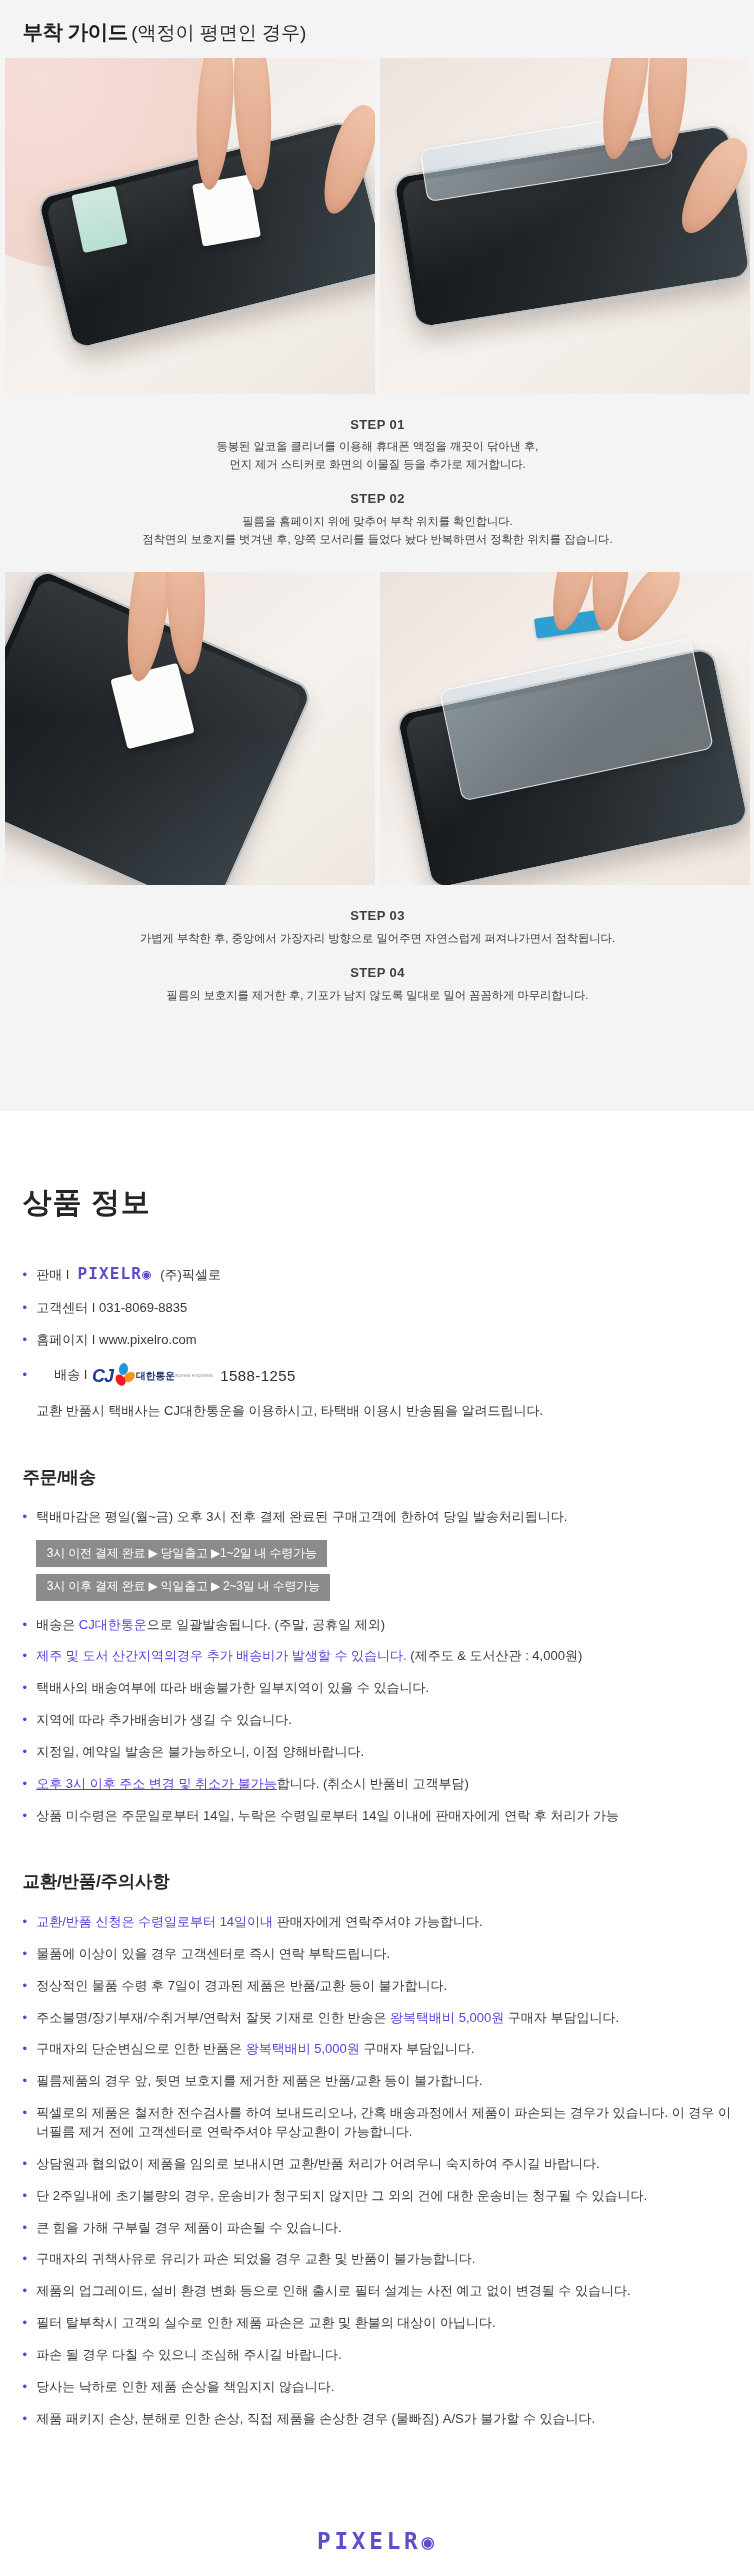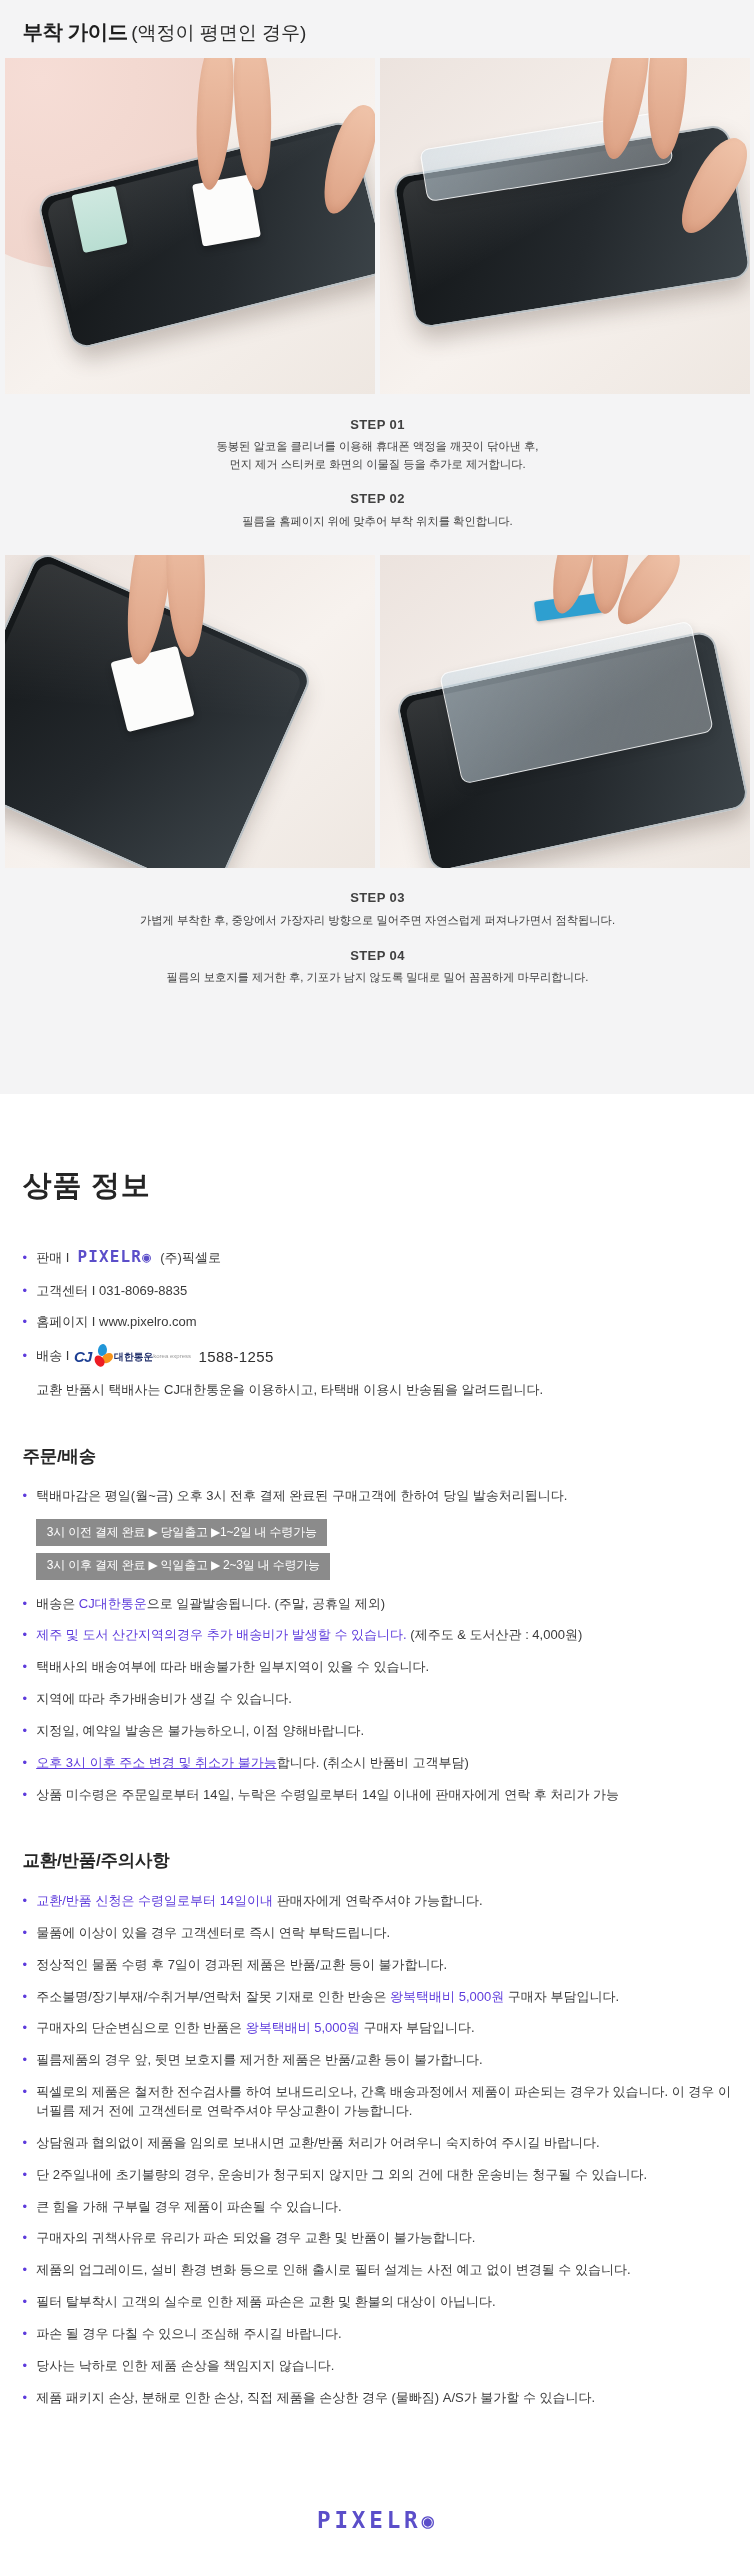--- a/index.html
+++ b/index.html
@@ -45,21 +45,21 @@
   .b-line { display:flex; align-items:baseline; font-size:13px; line-height:1.45; margin-bottom:13px; color:#3a3a3a; }
   .b-line .bullet { flex:0 0 auto; width:13.6px; color:var(--accent); font-size:13px; }
   .b-line.no-bullet { padding-left:13.6px; }
   .b-line .content { flex:1 1 auto; }
 
   .brand-logo { font-family:"DejaVu Sans Mono", monospace; font-weight:bold; font-size:16px;
                 color:#5b4ec9; letter-spacing:1.1px; margin:0 4.5px; }
   .brand-logo .o-glyph { font-size:15px; }
 
   .cj-logo { display:inline-flex; align-items:center; gap:1.5px; margin:0 4.5px; vertical-align:middle; }
-  .cj-txt { font-weight:bold; font-style:italic; font-size:15px; color:#1d3f93; letter-spacing:-0.8px; }
+  .cj-txt { font-weight:bold; font-style:italic; font-size:18px; color:#1d3f93; letter-spacing:-0.8px; }
   .petals { position:relative; width:19.6px; height:22.6px; }
   .petal { position:absolute; width:9px; height:12px; border-radius:50% 50% 50% 50%/55% 55% 45% 45%; }
   .petal.blue   { background:#2196d8; left:4.5px; top:-1.5px; transform:rotate(8deg); }
   .petal.orange { background:#f7941d; left:9.8px; top:6.8px; transform:rotate(55deg); }
   .petal.red    { background:#ed1c24; left:1.5px; top:9.8px; transform:rotate(-35deg); }
   .cj-name-wrap { display:inline-flex; flex-direction:row; line-height:1; margin-right:3px; }
   .cj-name { font-size:9.8px; font-weight:bold; color:#22306b; }
   .cj-sub { font-size:6px; color:#9a9a9a; margin-top:1.5px; }
   .ship-phone { font-size:15px; color:#2f2f2f; letter-spacing:0.4px; }
 
@@ -112,20 +112,21 @@
 
   <div class="steps">
       <div class="step">
         <div class="step-label">STEP 01</div>
         <div class="step-line">동봉된 알코올 클리너를 이용해 휴대폰 액정을 깨끗이 닦아낸 후,</div>
         <div class="step-line">먼지 제거 스티커로 화면의 이물질 등을 추가로 제거합니다.</div>
       </div>
       <div class="step">
         <div class="step-label">STEP 02</div>
         <div class="step-line">필름을 홈페이지 위에 맞추어 부착 위치를 확인합니다.</div>
+        <div class="step-line">점착면의 보호지를 벗겨낸 후, 양쪽 모서리를 들었다 놨다 반복하면서 정확한 위치를 잡습니다.</div>
       </div>
     </div>
 
   <div class="photo-row r2">
     <div class="photo">
       <div class="phone" style="left:-30px; top:45px; width:302px; height:249px; transform:rotate(24deg);">
           <div class="glare"></div>
         </div>
       <div class="pad" style="left:113px; top:98px; width:69px; height:72px; transform:rotate(-14deg);"></div>
       <div class="finger" style="left:125px; top:-45px; width:38px; height:155px; transform:rotate(8deg);"></div>
@@ -170,21 +171,21 @@
     <div class="b-line">
       <span class="bullet">•</span>
       <span class="content">고객센터 I 031-8069-8835</span>
     </div>
     <div class="b-line">
       <span class="bullet">•</span>
       <span class="content">홈페이지 I www.pixelro.com</span>
     </div>
     <div class="b-line" style="align-items:center;">
       <span class="bullet">•</span>
-      <span class="content" style="display:inline-flex; align-items:center;">
+      <span class="content" style="display:inline-flex; align-items:center;margin-left:18px;">
         <span>배송 I</span>
         <span class="cj-logo">
           <span class="cj-txt">CJ</span>
           <span class="petals">
             <span class="petal blue"></span>
             <span class="petal orange"></span>
             <span class="petal red"></span>
           </span>
           <span class="cj-name-wrap">
             <span class="cj-name">대한통운</span>

